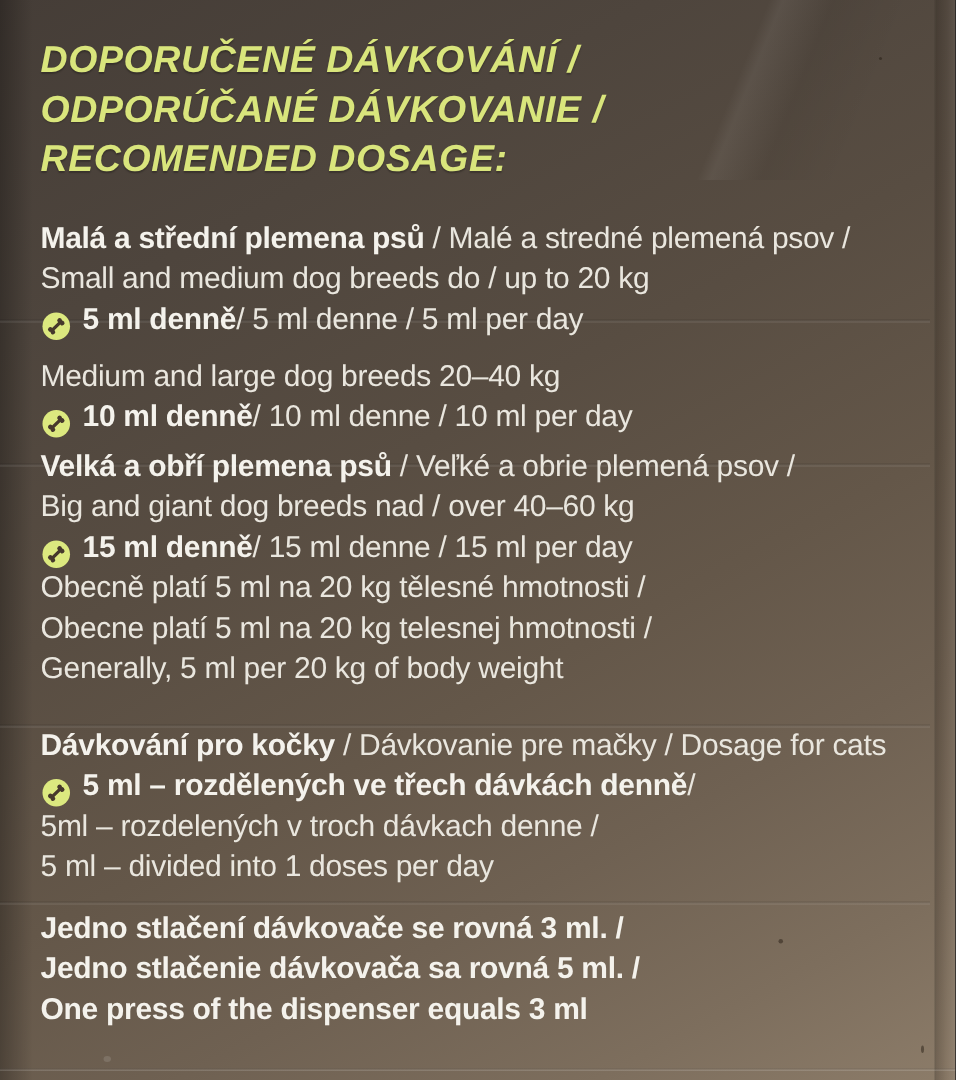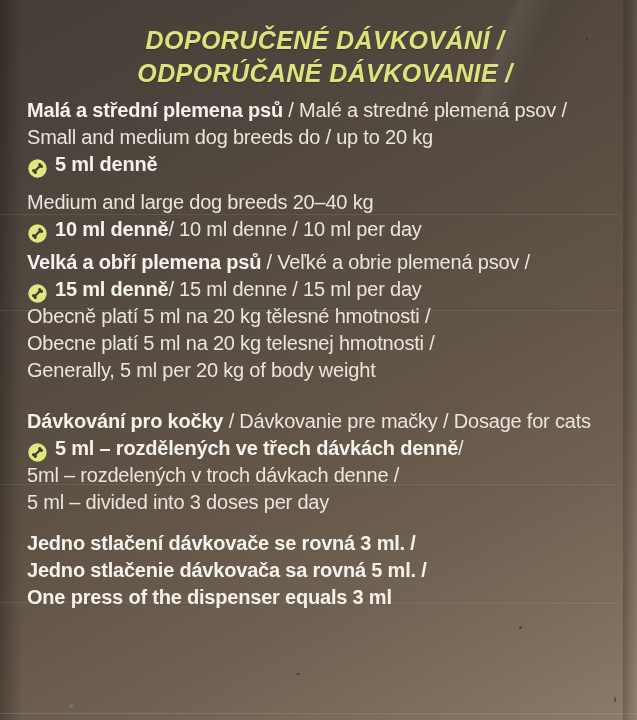--- a/index.html
+++ b/index.html
@@ -27,29 +27,29 @@
   .speck{position:absolute;width:3px;height:3px;border-radius:50%;background:rgba(30,22,14,.45);}
   .sp1{left:519px;top:626px}.sp2{left:614px;top:697px;width:2px;height:5px}
   .sp3{left:296px;top:673px;width:4px;height:2px}.sp4{left:586px;top:38px;width:2px;height:2px}
   .sp5{left:69px;top:704px;width:5px;height:4px;background:rgba(255,255,255,.12)}
 
   .content{position:absolute;left:27px;top:24px;right:14px;}
 
   .heading{color:var(--heading,#d9e57c);font-weight:bold;font-style:italic;
     font-size:25px;line-height:33px;letter-spacing:.4px;
     text-shadow:0 1px 1px rgba(0,0,0,.25);}
-  .heading div{white-space:nowrap;text-align:center;}
+  .heading div{white-space:nowrap;}
 
   .sec{color:var(--text,#e9e6de);font-size:20px;line-height:27px;letter-spacing:-.2px;}
   .sec .ln{white-space:nowrap;}
   .b{font-weight:bold;color:var(--text-bold,#f4f2ec);}
   .dose{display:flex;align-items:flex-end;white-space:nowrap;}
   .bone-badge{width:21px;height:21px;margin-right:7px;flex:0 0 auto;transform:translateY(1px);}
 
-  .mt-s1{margin-top:7px}.mt-s2{margin-top:11px}.mt-s3{margin-top:6px}
+  .mt-s1{margin-top:23px}.mt-s2{margin-top:11px}.mt-s3{margin-top:6px}
   .mt-s4{margin-top:24px}.mt-f{margin-top:14px}
 </style>
 </head>
 <body>
 
 <div class="stage">
 
   <div class="vignette-left"></div>
   <div class="fold-top-right"></div>
   <div class="box-edge-right"></div>
@@ -62,37 +62,39 @@
   <div class="speck sp2"></div>
   <div class="speck sp3"></div>
   <div class="speck sp4"></div>
   <div class="speck sp5"></div>
 
   <div class="content">
 
     <div class="heading">
       <div>DOPORUČENÉ DÁVKOVÁNÍ /</div>
       <div>ODPORÚČANÉ DÁVKOVANIE /</div>
+      <div>RECOMENDED DOSAGE:</div>
     </div>
 
     <div class="sec mt-s1">
       <div class="ln"><span class="b">Malá a střední plemena psů</span><span> / Malé a stredné plemená psov /</span></div>
       <div class="ln">Small and medium dog breeds do / up to 20 kg</div>
       <div class="dose">
         <svg class="bone-badge" viewBox="0 0 24 24">
           <circle cx="12" cy="12" r="10.5" fill="#dce97f"></circle>
           <g fill="#46392c" transform="rotate(-44 12 12)">
             <rect x="7" y="10.7" width="10" height="2.6" rx="1.3"></rect>
             <circle cx="7.1" cy="10.6" r="1.8"></circle>
               <circle cx="7.1" cy="13.4" r="1.8"></circle>
             <circle cx="16.9" cy="10.6" r="1.8"></circle>
               <circle cx="16.9" cy="13.4" r="1.8"></circle>
           </g>
         </svg>
         <span class="b">5 ml denně</span>
+          <span> / 5 ml denne / 5 ml per day</span>
       </div>
     </div>
 
     <div class="sec mt-s2">
       <div class="ln">Medium and large dog breeds 20–40 kg</div>
       <div class="dose">
         <svg class="bone-badge" viewBox="0 0 24 24">
           <circle cx="12" cy="12" r="10.5" fill="#dce97f"></circle>
           <g fill="#46392c" transform="rotate(-44 12 12)">
             <rect x="7" y="10.7" width="10" height="2.6" rx="1.3"></rect>
@@ -102,20 +104,21 @@
               <circle cx="16.9" cy="13.4" r="1.8"></circle>
           </g>
         </svg>
         <span class="b">10 ml denně</span>
           <span> / 10 ml denne / 10 ml per day</span>
       </div>
     </div>
 
     <div class="sec mt-s3">
       <div class="ln"><span class="b">Velká a obří plemena psů</span><span> / Veľké a obrie plemená psov /</span></div>
+      <div class="ln">Big and giant dog breeds nad / over 40–60 kg</div>
       <div class="dose">
         <svg class="bone-badge" viewBox="0 0 24 24">
           <circle cx="12" cy="12" r="10.5" fill="#dce97f"></circle>
           <g fill="#46392c" transform="rotate(-44 12 12)">
             <rect x="7" y="10.7" width="10" height="2.6" rx="1.3"></rect>
             <circle cx="7.1" cy="10.6" r="1.8"></circle>
               <circle cx="7.1" cy="13.4" r="1.8"></circle>
             <circle cx="16.9" cy="10.6" r="1.8"></circle>
               <circle cx="16.9" cy="13.4" r="1.8"></circle>
           </g>
@@ -138,21 +141,21 @@
             <circle cx="7.1" cy="10.6" r="1.8"></circle>
               <circle cx="7.1" cy="13.4" r="1.8"></circle>
             <circle cx="16.9" cy="10.6" r="1.8"></circle>
               <circle cx="16.9" cy="13.4" r="1.8"></circle>
           </g>
         </svg>
         <span class="b">5 ml – rozdělených ve třech dávkách denně</span>
           <span> /</span>
       </div>
       <div class="ln">5ml – rozdelených v troch dávkach denne /</div>
-      <div class="ln">5 ml – divided into 3 doses per day</div>
+      <div class="ln">5 ml – divided into 1 doses per day</div>
     </div>
 
     <div class="sec mt-f">
       <div class="ln b">Jedno stlačení dávkovače se rovná 3 ml. /</div>
       <div class="ln b">Jedno stlačenie dávkovača sa rovná 5 ml. /</div>
       <div class="ln b">One press of the dispenser equals 3 ml</div>
     </div>
 
   </div>
 </div>

